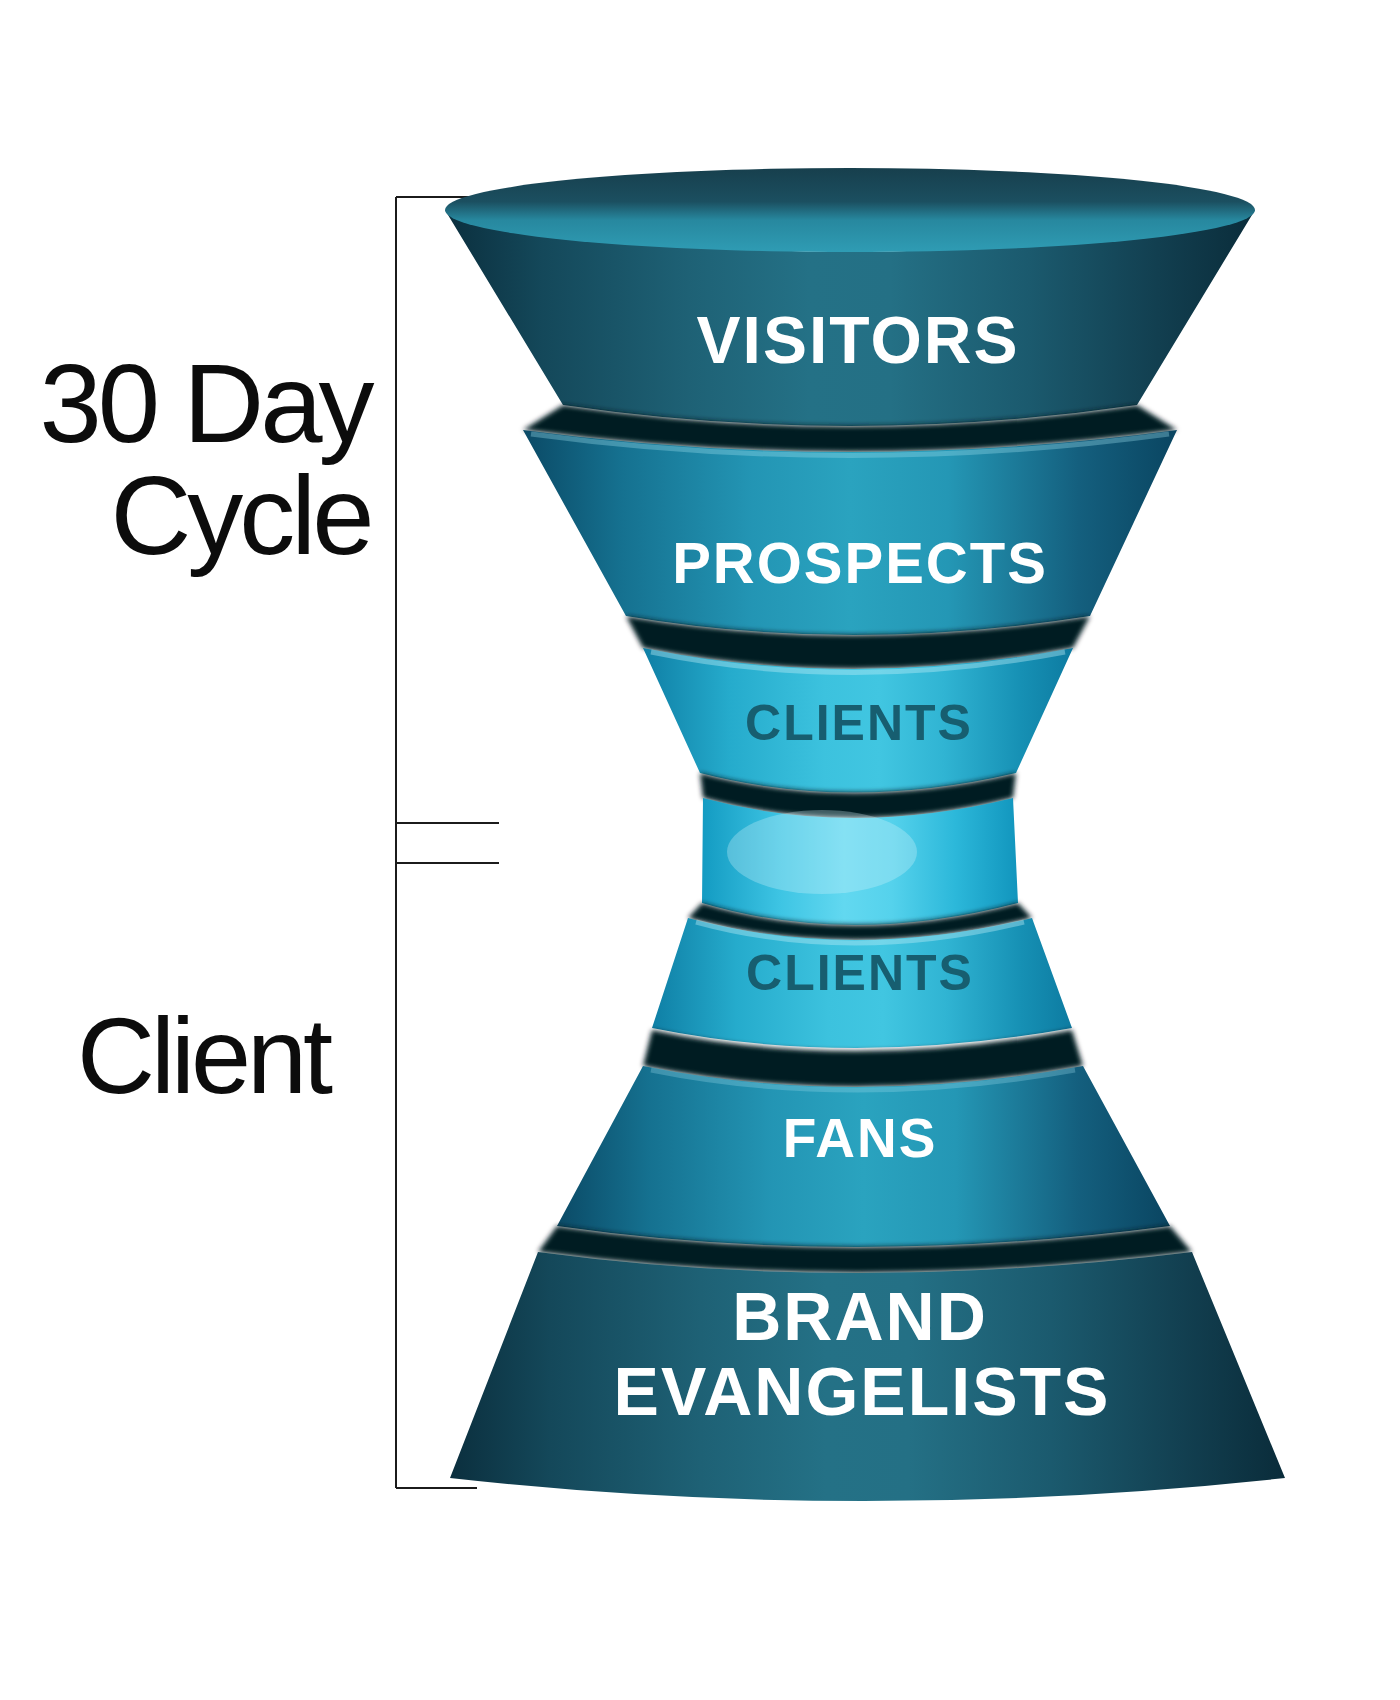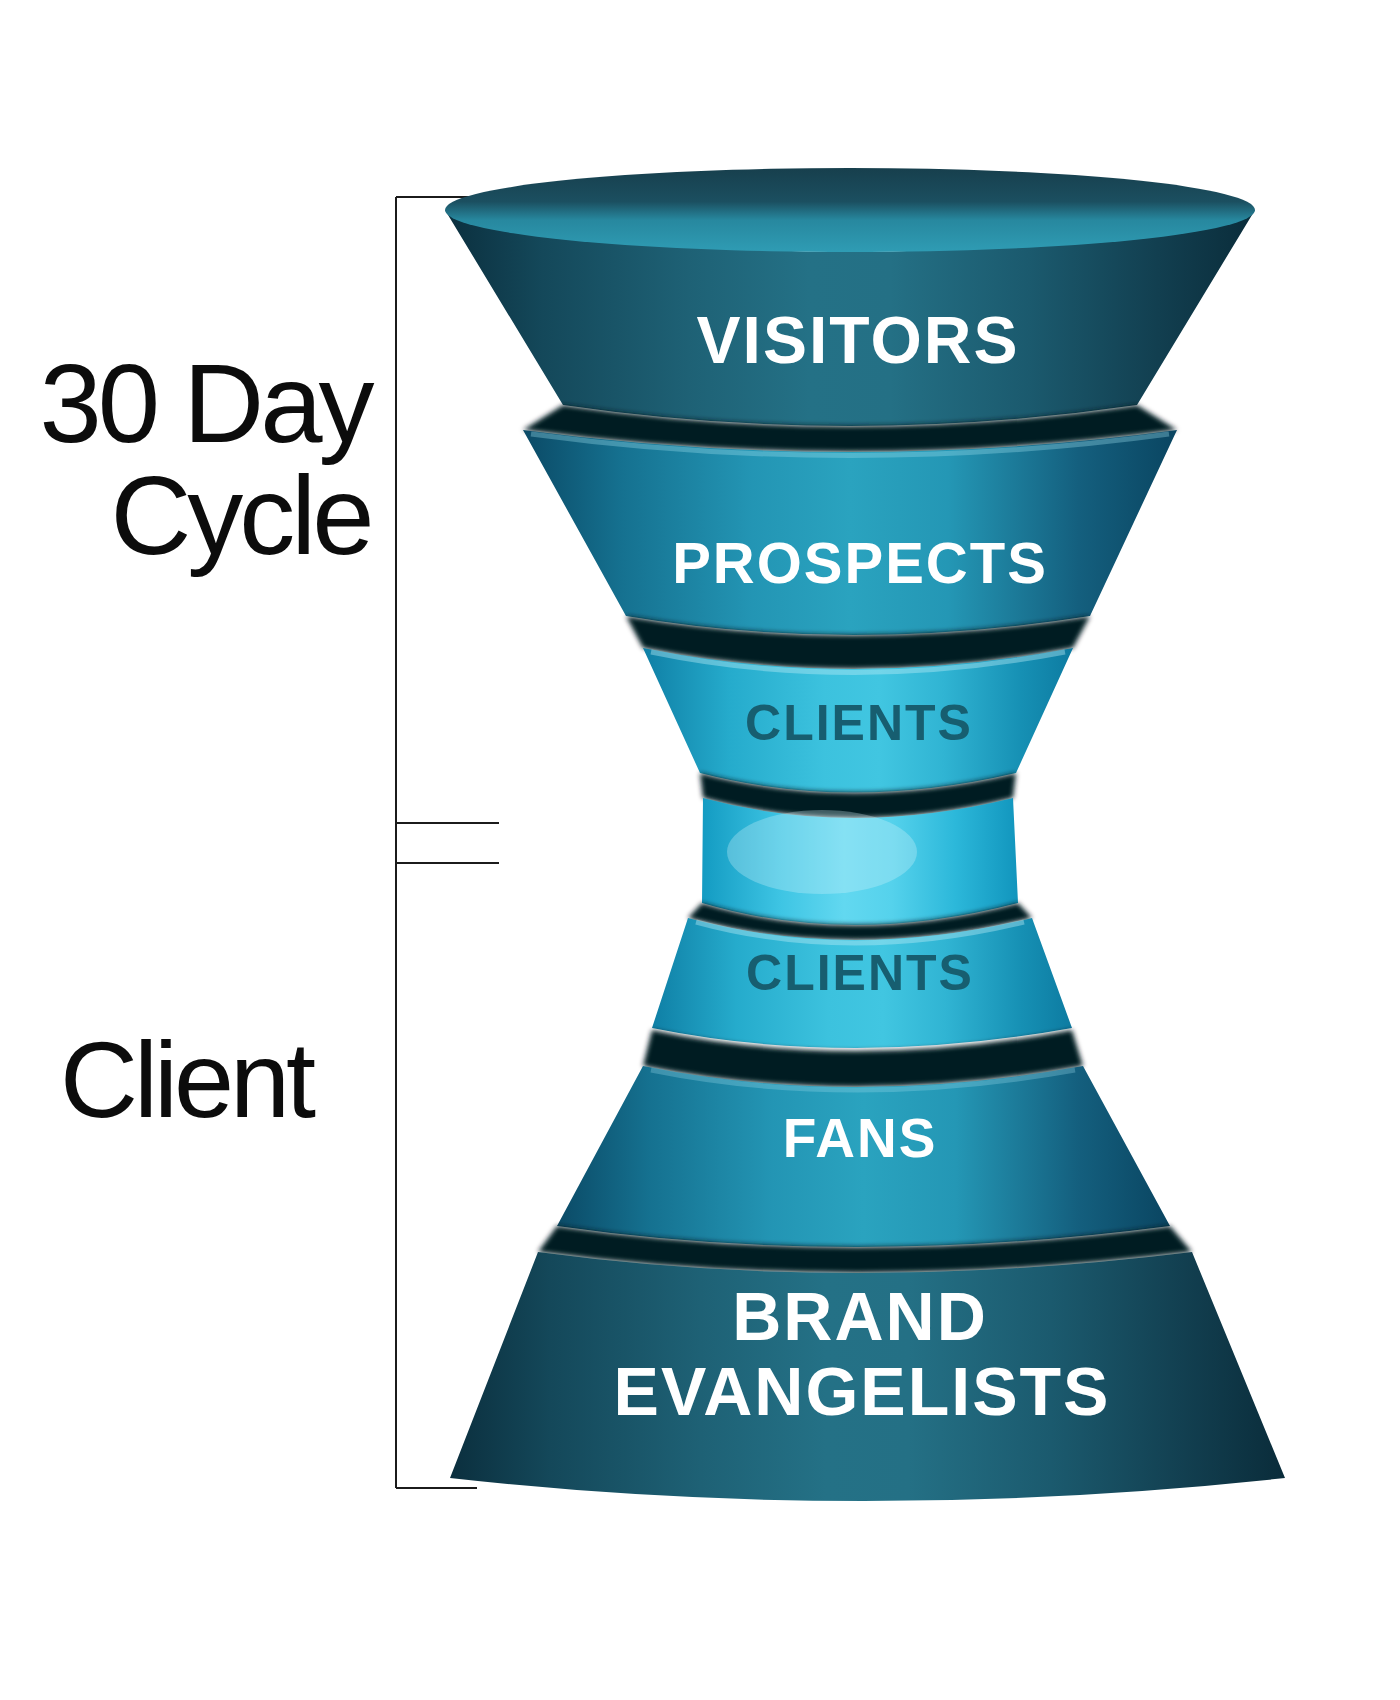--- a/index.html
+++ b/index.html
@@ -20,23 +20,23 @@
     font-weight:300;
     letter-spacing:-4px;
     white-space:nowrap;
   }
   #sales-cycle-label{
     left:205px; top:348px;
     transform:translateX(-50%);
     font-size:112px; line-height:112px;
   }
   #client-lifespan-label{
-    left:186px; top:992px;
+    left:203px; top:992px;
     transform:translateX(-50%);
-    font-size:108px; line-height:128px;margin-top:24px;
+    font-size:108px; line-height:128px;
   }
   .seg-label{
     font-family:"Liberation Sans", sans-serif;
     font-weight:700;
   }
 </style>
 </head>
 <body>
 
 <div id="stage">

